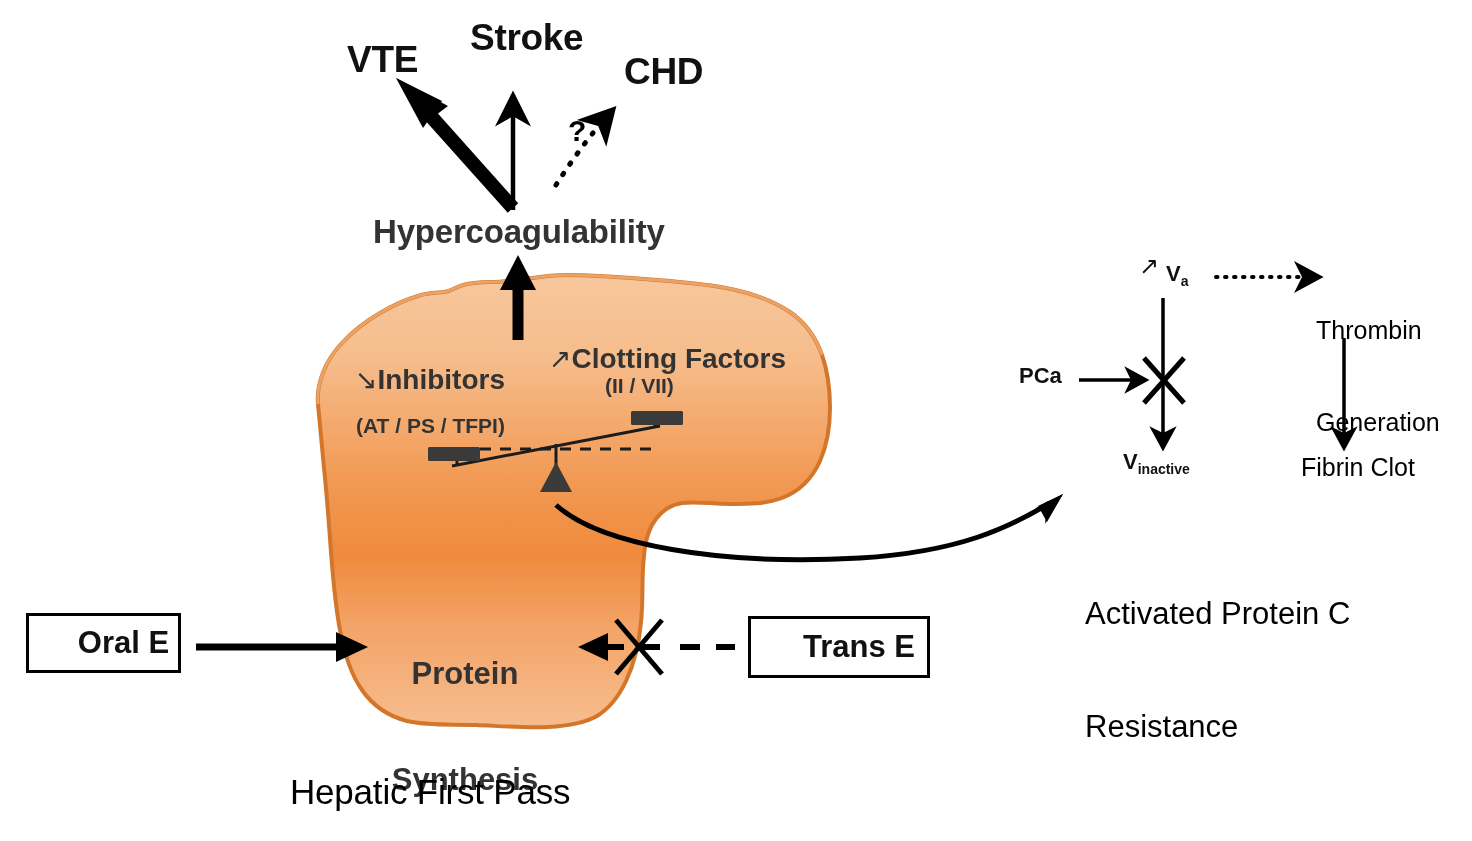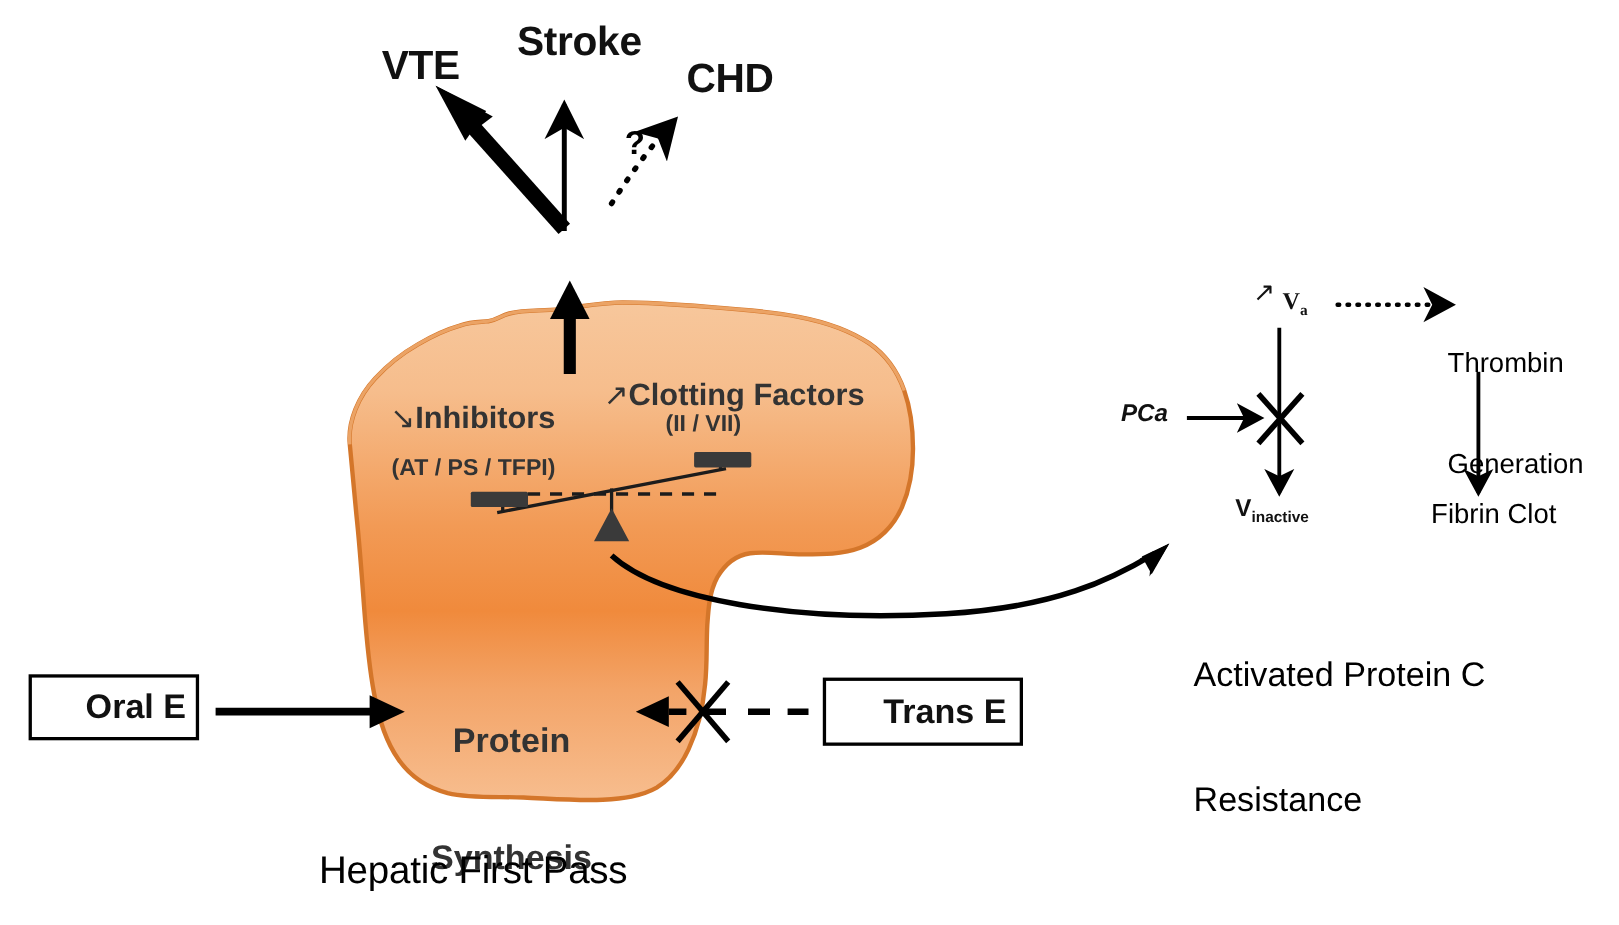--- a/index.html
+++ b/index.html
@@ -256,48 +256,49 @@
 
       <line x1="1344" y1="338" x2="1344" y2="448" stroke="#000000" stroke-width="3.5" marker-end="url(#thinArrow)"></line>
     </g>
   </svg>
 
   <div class="lbl outcome" style="left:347px; top:40px;">VTE</div>
   <div class="lbl outcome" style="left:470px; top:18px;">Stroke</div>
   <div class="lbl outcome" style="left:624px; top:52px;">CHD</div>
   <div class="lbl qmark" style="left:568px; top:115px;">?</div>
 
+  <div class="lbl hypercoag" style="left:373px; top:214px;">Hypercoagulability</div>
 
   <div class="lbl" style="left:531px; top:327px;">
     <span class="arrowglyph">↗</span><span class="liver-head">Clotting Factors</span>
   </div>
   <div class="lbl liver-sub" style="left:605px; top:375px;">(II / VII)</div>
 
   <div class="lbl" style="left:337px; top:348px;">
     <span class="arrowglyph">↘</span><span class="liver-head">Inhibitors</span>
   </div>
   <div class="lbl liver-sub" style="left:356px; top:415px;">(AT / PS / TFPI)</div>
 
   <div class="lbl protein-synth" style="left:370px; top:585px; width:190px;">
     <div>Protein</div>
     <div>Synthesis</div>
   </div>
 
   <div class="boxlabel" style="left:26px; top:613px; width:155px; height:60px;">Oral E</div>
   <div class="boxlabel" style="left:748px; top:616px; width:182px; height:62px;">Trans E</div>
 
   <div class="lbl tiny-arrowglyph" style="left:1139px; top:254px;">↗</div>
-  <div class="lbl apc-small" style="left:1166px; top:262px;font-family:Liberation Serif, serif;"><span>V</span><sub>a</sub></div>
+  <div class="lbl apc-small" style="left:1166px; top:262px;"><span>V</span><sub>a</sub></div>
 
   <div class="lbl apc-title" style="left:1316px; top:254px; font-size:25px;">
     <div>Thrombin</div>
     <div>Generation</div>
   </div>
 
-  <div class="lbl apc-small" style="left:1019px; top:364px;font-style:italic;">PCa</div>
+  <div class="lbl apc-small" style="left:1019px; top:364px;">PCa</div>
 
   <div class="lbl apc-small" style="left:1123px; top:450px;"><span>V</span><sub>inactive</sub></div>
 
   <div class="lbl apc-title" style="left:1301px; top:452px; font-size:25px;">Fibrin Clot</div>
 
   <div class="lbl apc-title" style="left:1085px; top:519px;">
     <div>Activated Protein C</div>
     <div>Resistance</div>
   </div>
 

